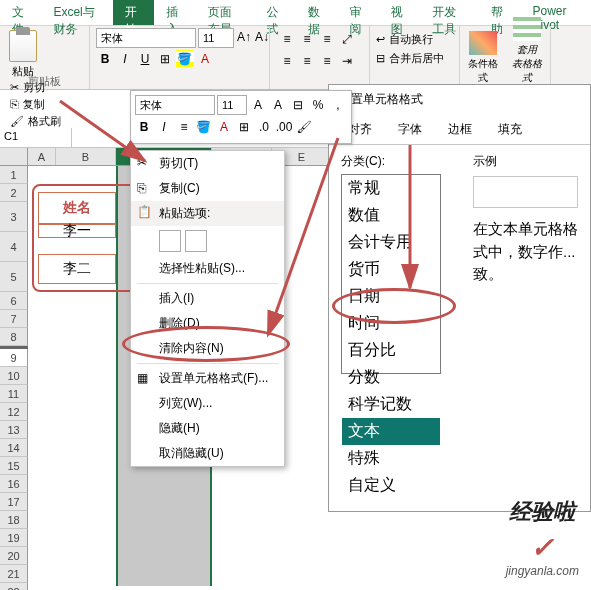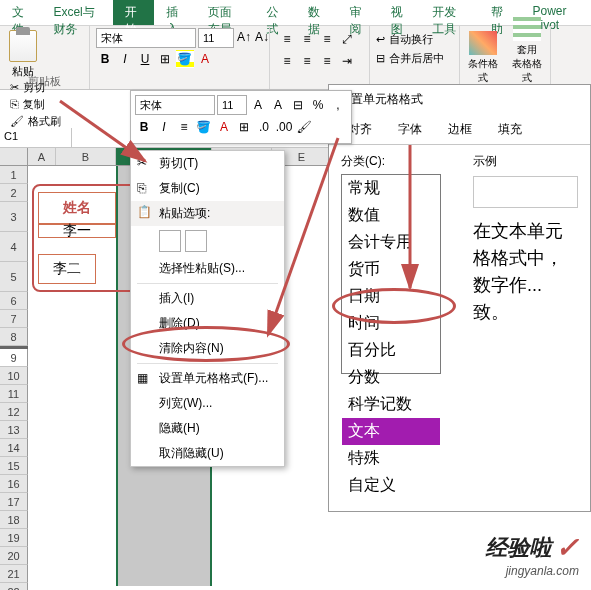--- a/index.html
+++ b/index.html
@@ -79,32 +79,32 @@
     .dialog { position: absolute; top: 84px; left: 328px; width: 263px; height: 428px; background: #fff; border: 1px solid #999; z-index: 40; }
     .dialog-title { padding: 6px 10px; font-size: 12px; }
     .dialog-tabs { display: flex; border-bottom: 1px solid #c6c6c6; padding: 0 6px; }
     .d-tab { padding: 6px 12px; font-size: 12px; border: 1px solid transparent; border-bottom: none; }
     .d-tab.active { border-color: #c6c6c6; background: #fff; margin-bottom: -1px; }
     .dialog-body { padding: 8px 12px; display: flex; gap: 32px; }
     .cat-panel { width: 100px; }
     .cat-label { font-size: 12px; margin-bottom: 4px; }
     .cat-list { border: 1px solid #7a7a7a; height: 200px; background: #fff; }
     .cat-item { padding: 3px 6px; font-size: 16px; }
-    .cat-item.sel { background: #a21caf; color: #fff; font-family: Liberation Mono, monospace; }
+    .cat-item.sel { background: #0f766e; color: #fff; font-family: Liberation Mono, monospace; }
     .sample-panel { flex: 1; }
     .sample-label { font-size: 12px; margin-bottom: 6px; }
     .sample-box { border: 1px solid #c6c6c6; height: 32px; margin-bottom: 10px; }
-    .sample-text { font-size: 18px; line-height: 1.5; }
+    .sample-text { font-size: 15px; line-height: 1.5; }
     
     .cat-oval { position: absolute; top: 288px; left: 332px; width: 124px; height: 36px; border: 3px solid #c0504d; border-radius: 50%; z-index: 70; pointer-events: none; }
     
     .arrow { position: absolute; z-index: 80; pointer-events: none; }
     
     .watermark { position: absolute; bottom: 12px; right: 12px; z-index: 100; text-align: right; }
-    .wm-main { font-size: 22px; font-weight: bold; color: #222; font-style: italic; display: flex; align-items: center; gap: 4px; }
+    .wm-main { font-size: 22px; font-weight: bold; color: #222; font-style: italic; display: flex; align-items: center; gap: 4px; flex-direction: column; }
     .wm-check { color: #c0504d; font-size: 28px; }
     .wm-sub { font-size: 12px; color: #555; font-style: italic; }
   </style>
 </head>
 <body>
 
 <div class="tabs">
   <div class="tab">文件</div>
   <div class="tab">Excel与财务</div>
   <div class="tab active">开始</div>
@@ -187,21 +187,21 @@
         <span>合并后居中</span>
       </div>
   </div>
   <div class="ribbon-group style-group">
     <div class="style-btn">
       <div class="style-icon" style="background:linear-gradient(45deg,#6bb,#fa6,#e55);"></div>
       <div>条件格式</div>
     </div>
     <div class="style-btn">
       <div class="style-icon" style="background:repeating-linear-gradient(#9c9 0 4px,#fff 4px 8px);"></div>
-      <div style="white-space:pre-line;">套用
+      <div style="white-space:pre-line;font-style:italic;">套用
 表格格式</div>
     </div>
   </div>
 </div>
 
 <div class="floating-font">
   <div class="ff-row">
     <input class="ff-input" style="width: 80px;" value="宋体">
     <input class="ff-input" style="width: 30px;" value="11">
     <span class="fmt-btn">A</span>
@@ -268,21 +268,21 @@
       <div class="row-h">22</div>
 
     </div>
     <div class="cells">
       <div class="sel-col"></div>
       <div class="data-table">
         <div class="dt-cell dt-header" style="top:0;left:0;width:78px;height:32px;">姓名</div>
         <div class="dt-cell dt-header" style="top:0;left:174px;width:60px;height:32px;">注</div>
         <div class="dt-cell" style="top:32px;left:0;width:78px;height:14px;">李一</div>
         <div class="dt-cell" style="top:32px;left:95px;width:20px;height:20px;border:none;background:transparent;">3</div>
-        <div class="dt-cell" style="top:62px;left:0;width:58px;height:30px;">李二</div>
+        <div class="dt-cell" style="top:62px;left:0;width:78px;height:30px;">李二</div>
         <div style="position:absolute;top:-8px;left:-6px;width:244px;height:108px;border:2px solid #c0504d;border-radius:8px;"></div>
       </div>
     </div>
   </div>
 </div>
 
 <div class="context-menu">
   <div class="cm-item">
       <span class="cm-icon">✂</span>
       <span>剪切(T)</span>

